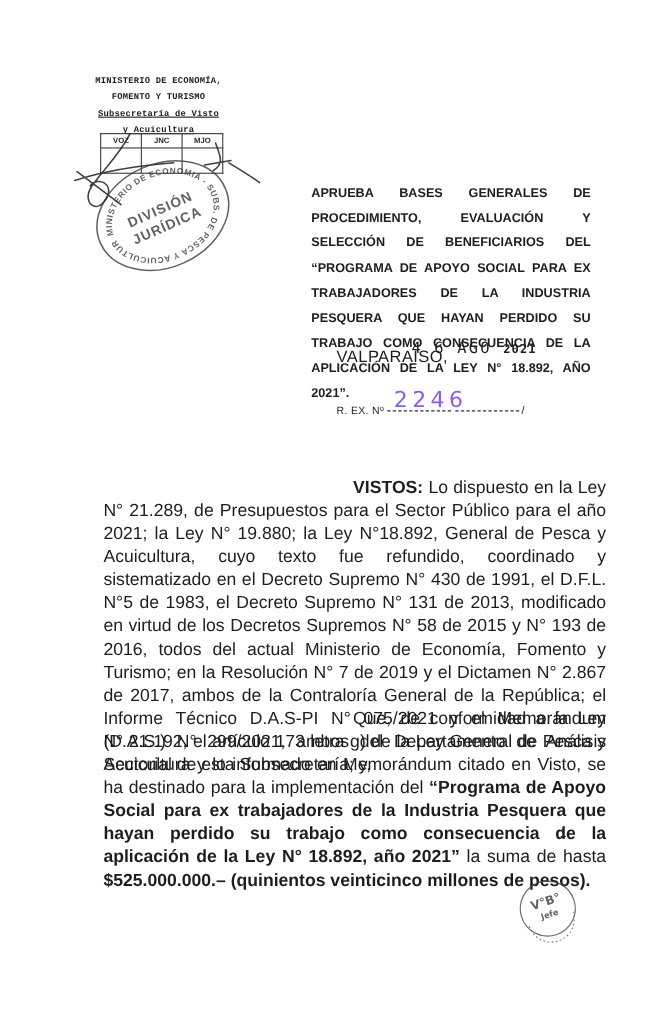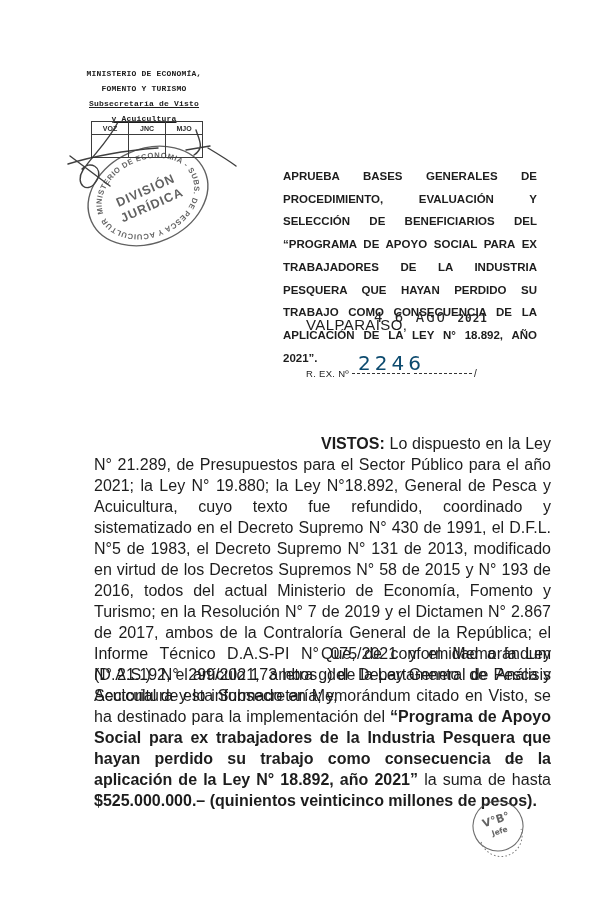--- a/index.html
+++ b/index.html
@@ -30,21 +30,21 @@
   .dateline .date-stamp { position:absolute; left:68px; top:0; font-family:"DejaVu Sans Mono", monospace;
     font-size:14px; letter-spacing:2px; color:#222; }
   .dateline .date-stamp b { font-size:11px; letter-spacing:1px; }
   
   .rex-line { position:absolute; left:306px; top:346px; width:210px; height:36px; }
   .rex-line .rex-label { position:absolute; left:0; bottom:3px; font-size:9.5px; letter-spacing:0.3px;margin-top:16px; }
   .rex-line .dash { position:absolute; bottom:8px; border-bottom:1.6px dashed #333; height:0; }
   .rex-line .dash.left { left:46px; width:58px; }
   .rex-line .dash.right { left:108px; width:58px; }
   .rex-line .rex-number { position:absolute; left:52px; bottom:7px; font-size:20px;
-    letter-spacing:4px; font-weight:500; font-family:"DejaVu Sans", sans-serif; color:#0c4a6e;text-align:center; }
+    letter-spacing:4px; font-weight:500; font-family:"DejaVu Sans", sans-serif; color:#8b5cf6;text-align:center; }
   .rex-line .rex-slash { position:absolute; left:168px; bottom:3px; font-size:10px; }
   
   .body-par { position:absolute; left:78px; width:457px; margin:16px;
     font-size:16px; line-height:21px; text-align:justify; }
   .vistos { top:417px; text-indent:227px; }
   .que { top:627px; text-indent:227px; }
   .considerando-h { position:absolute; left:78px; top:598px; width:457px; margin:0;
     text-align:center; font-size:11px; font-weight:bold; letter-spacing:3px; }
   .page-number { position:absolute; left:505px; top:752px; width:14px;
     font-size:11px; text-align:center; }

